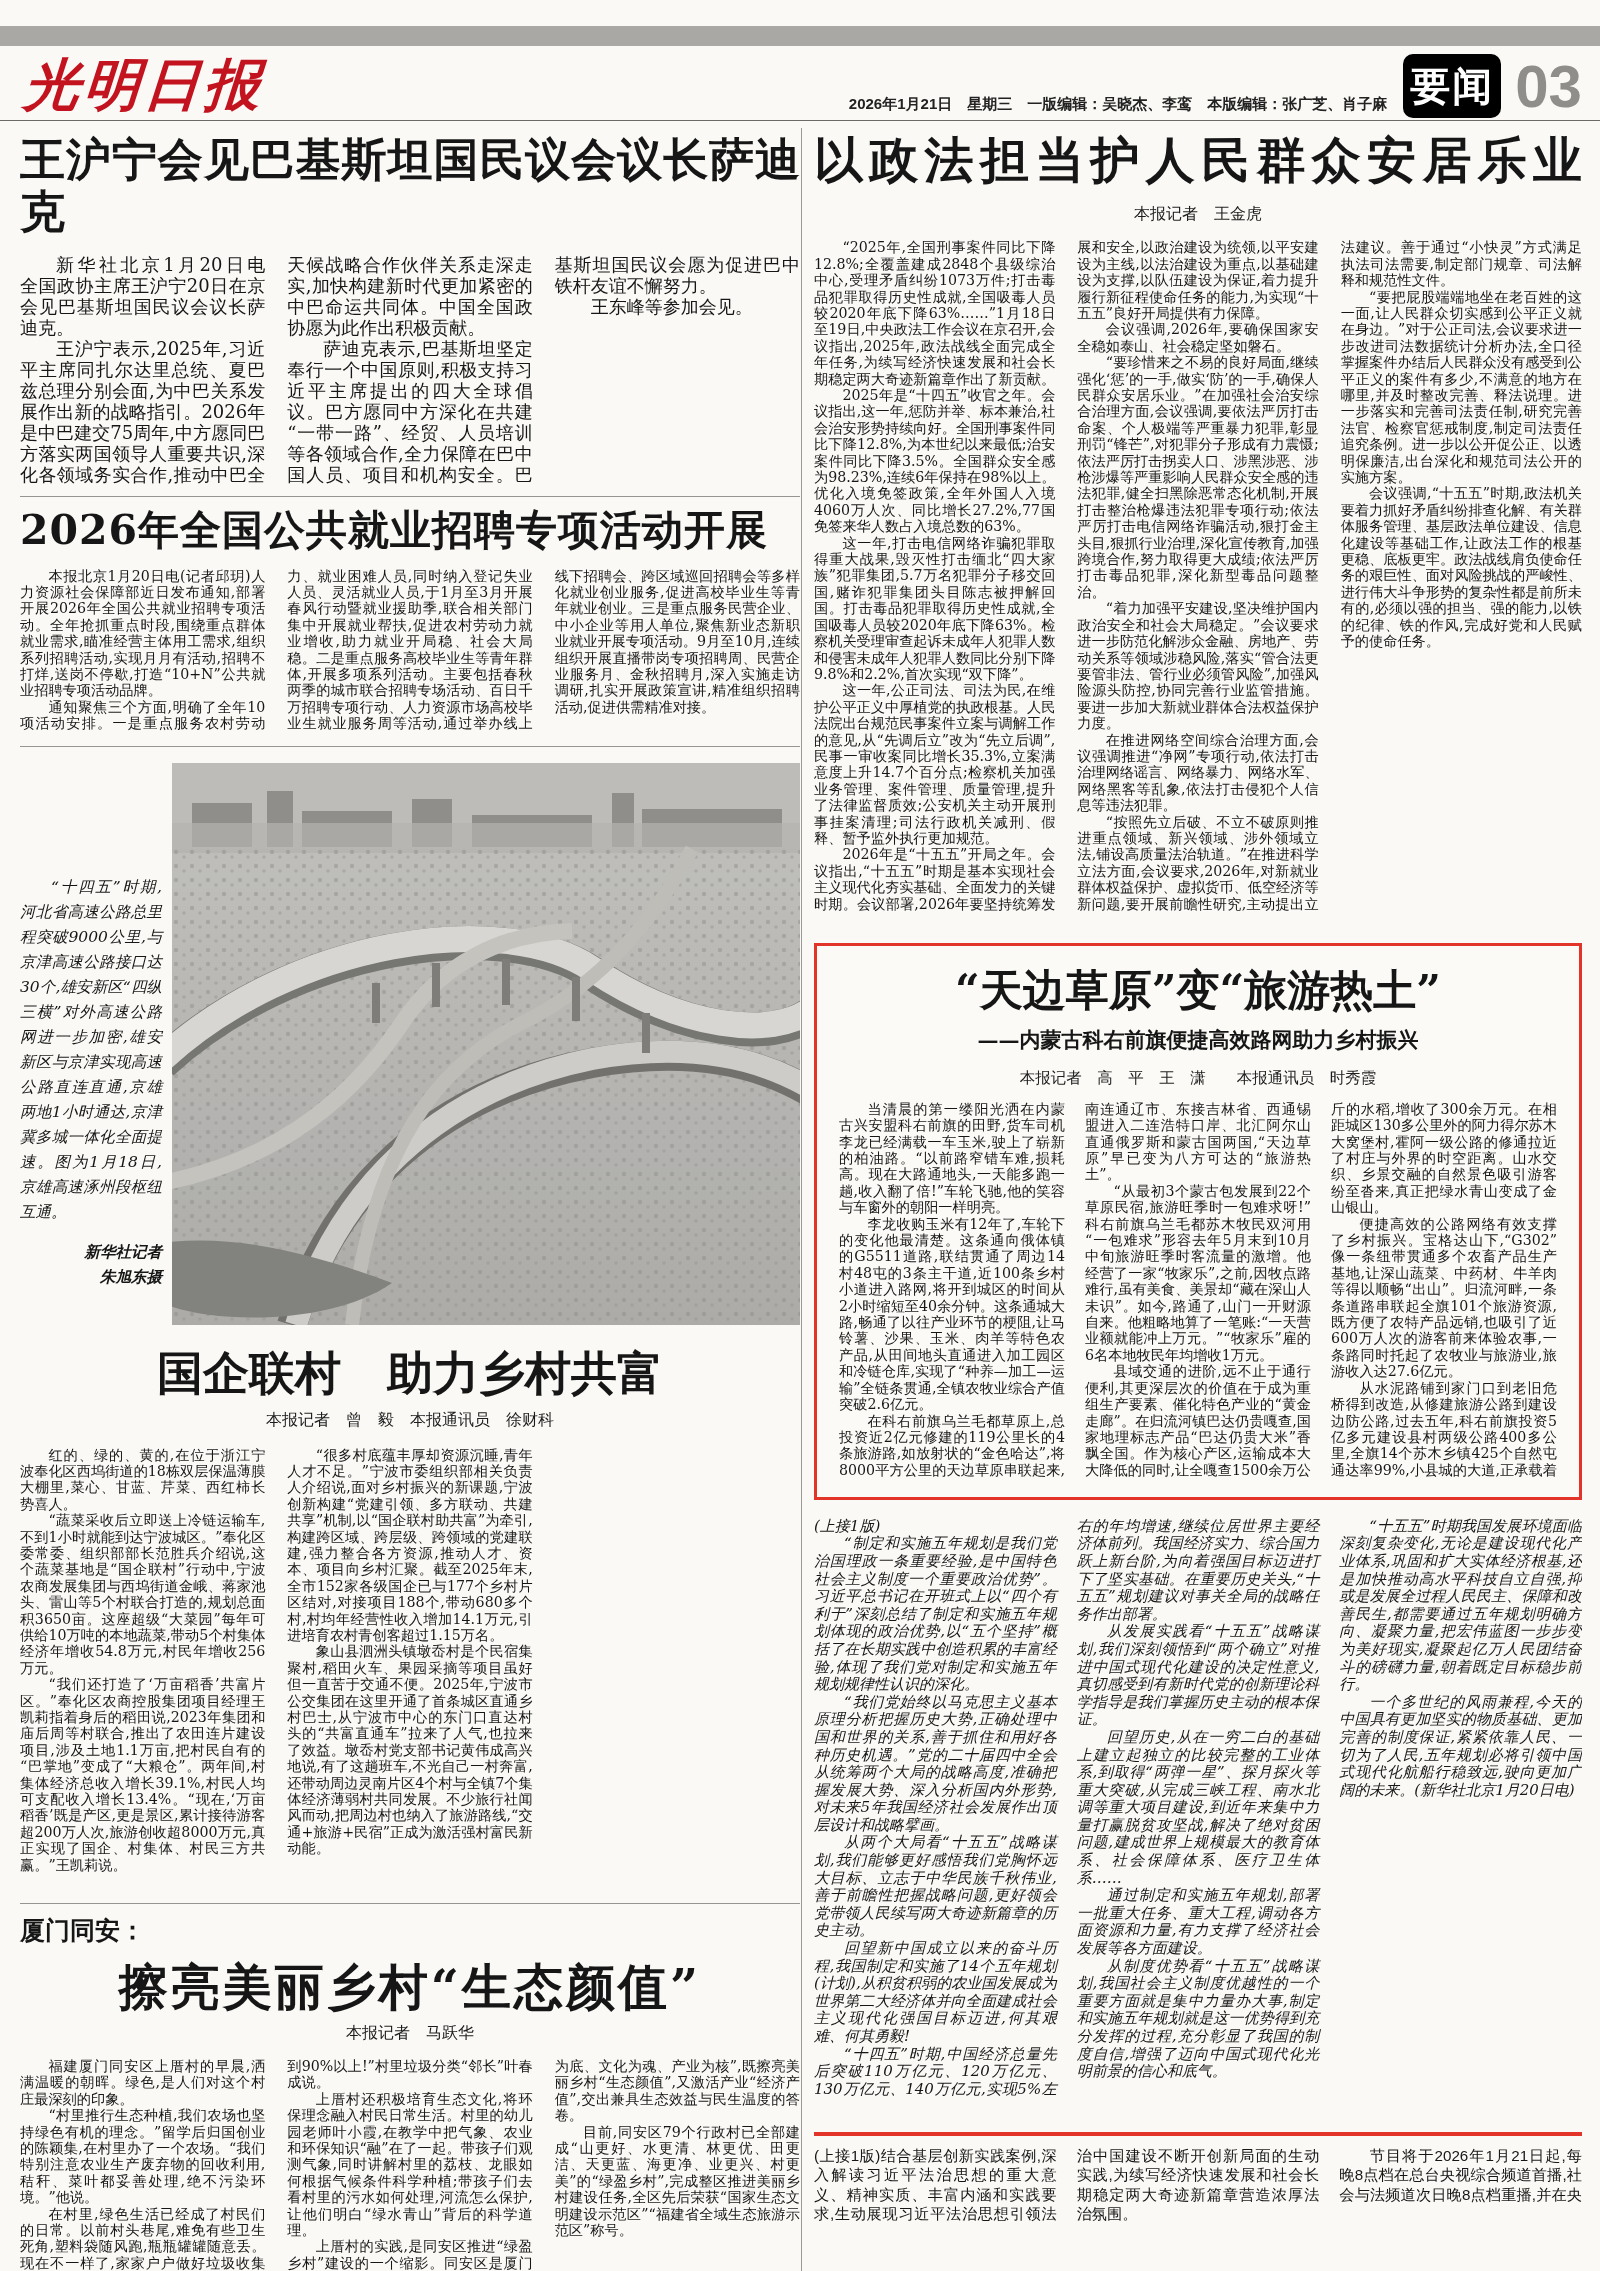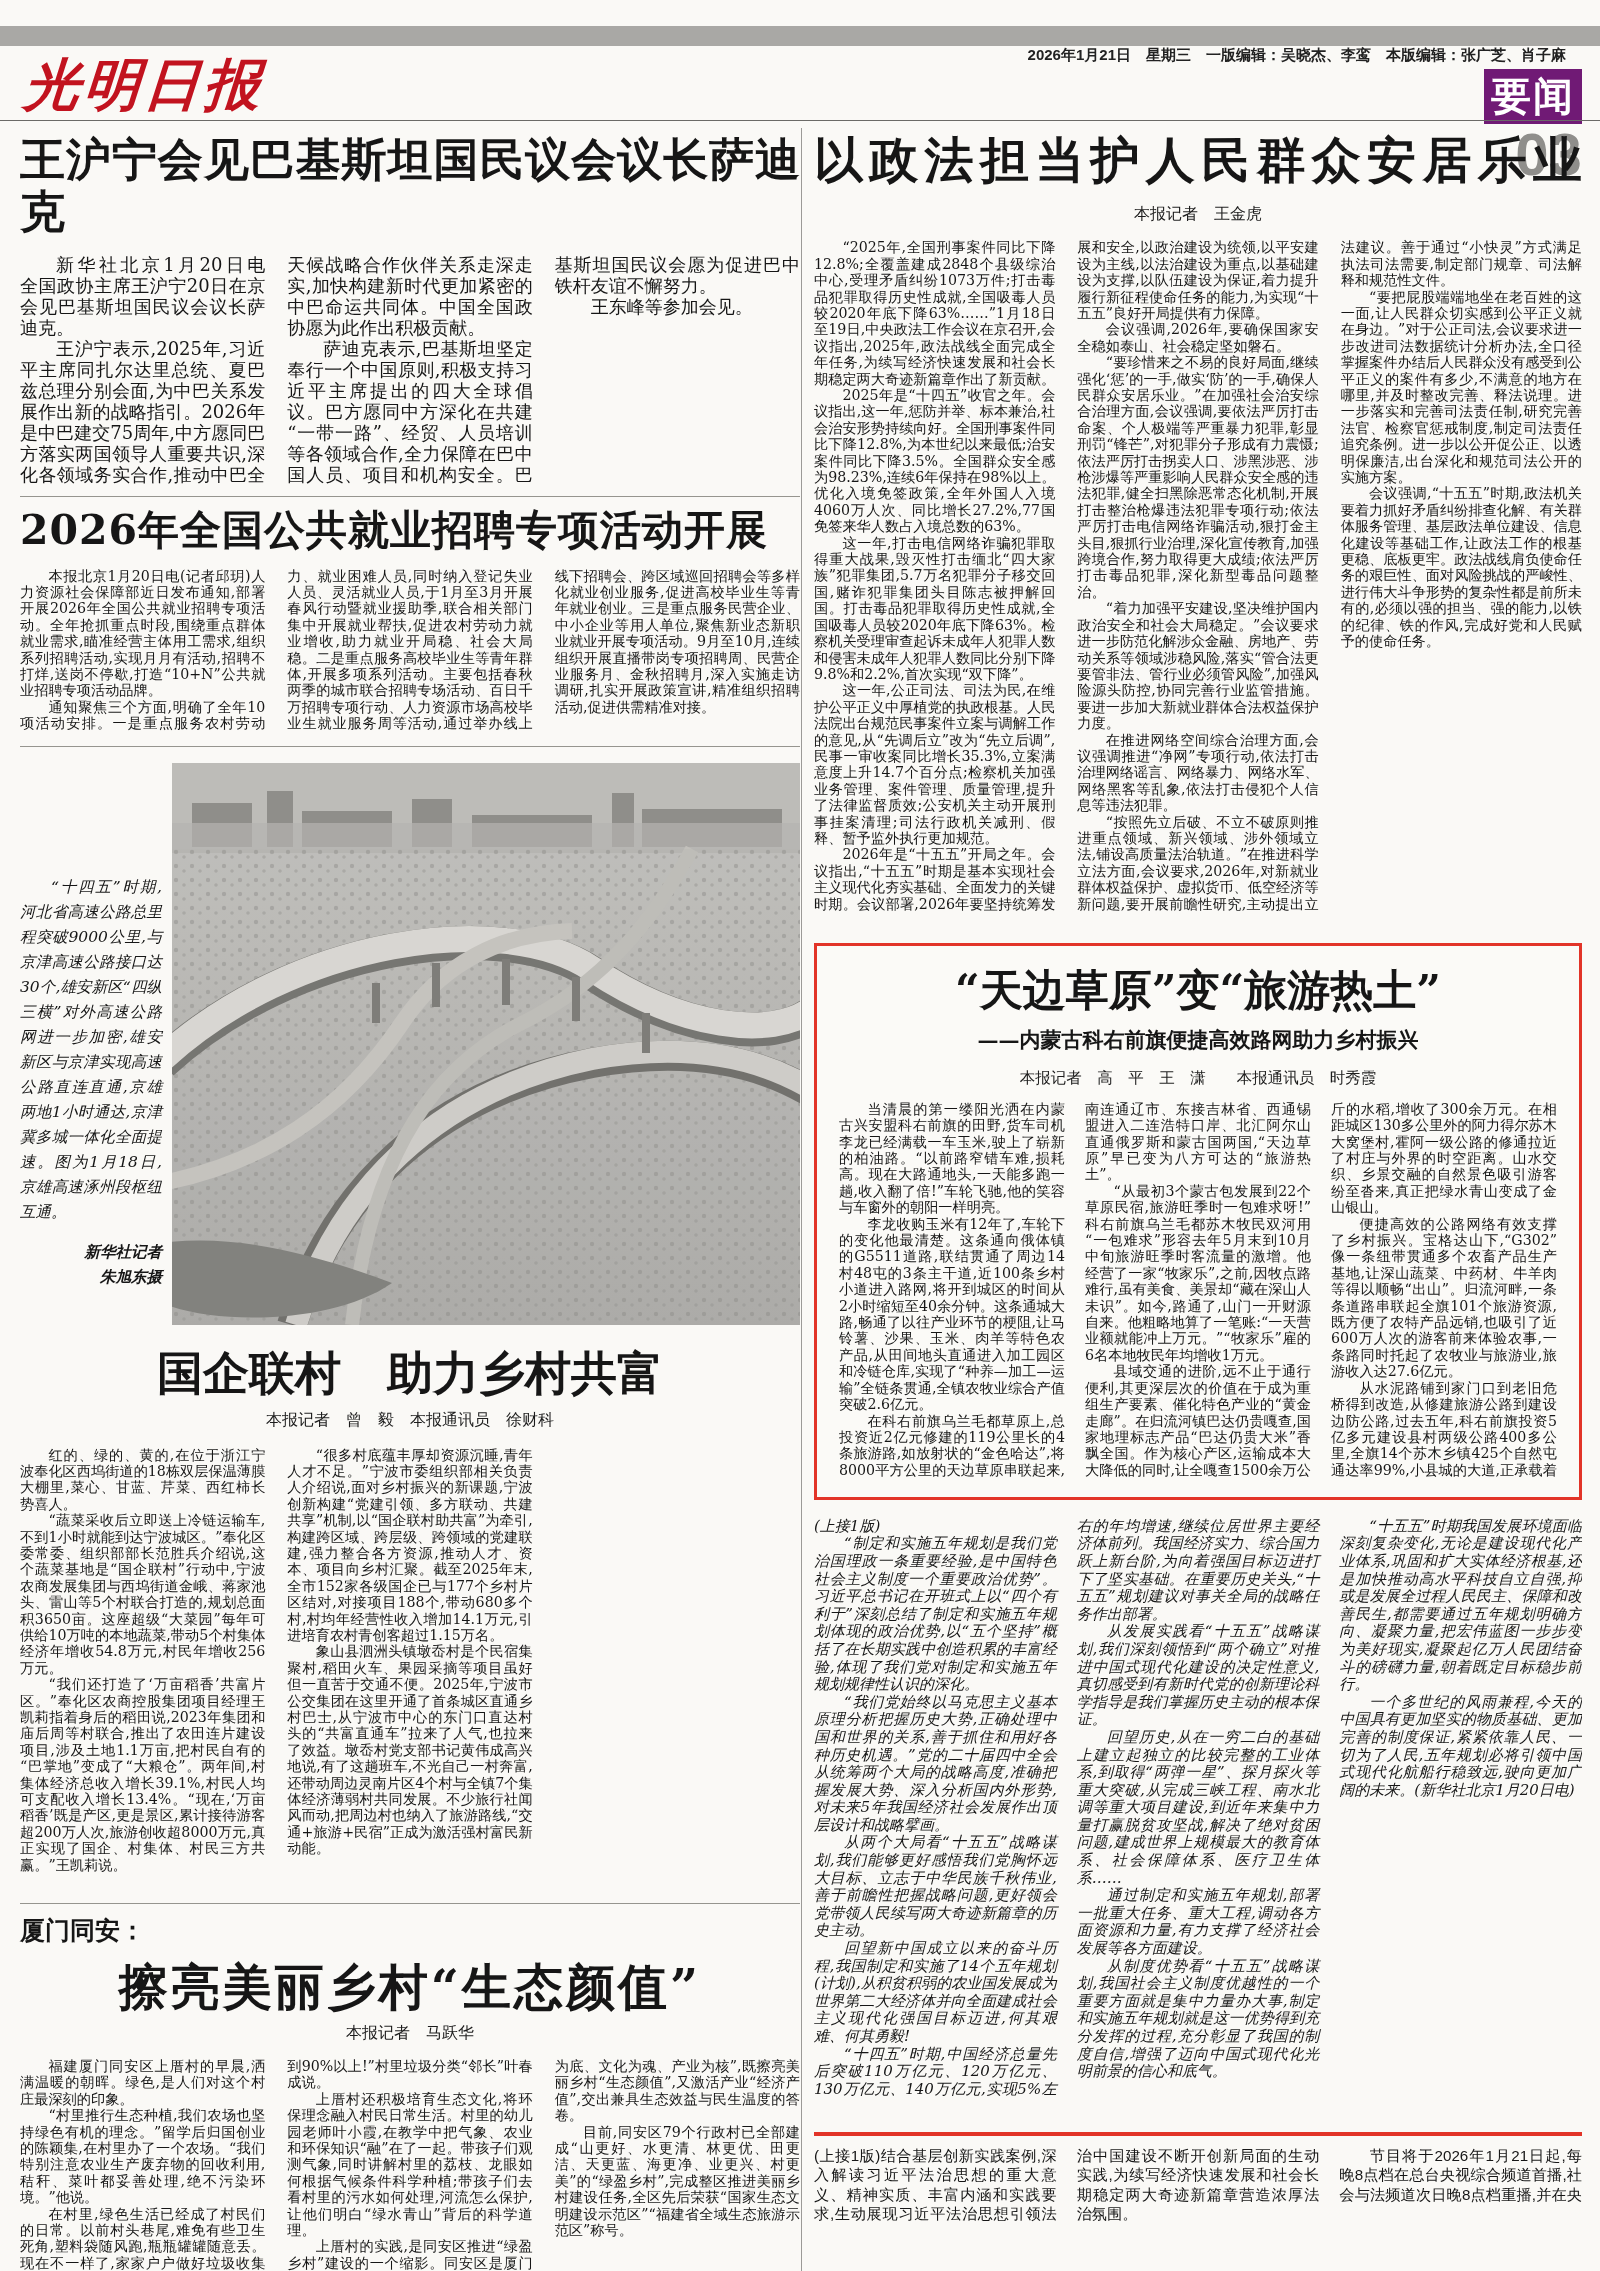--- a/index.html
+++ b/index.html
@@ -2,23 +2,23 @@
 <html lang="zh"><head>
 <meta charset="utf-8">
 <style>
   html,body{margin:0;padding:0;}
   body{background:#e8e7e3;font-family:"DejaVu Serif","Liberation Serif",serif;color:#161616;}
   .page{position:relative;width:1600px;height:2271px;margin:0 auto;background:#faf9f6;overflow:hidden;}
   .topstrip{position:absolute;left:0;top:26px;width:1600px;height:20px;background:#a9a8a5;}
   
   .masthead{position:absolute;left:0;top:46px;width:1600px;height:74px;}
   .brand{position:absolute;left:24px;top:2px;font-size:56px;font-weight:700;font-style:italic;color:#c2131f;letter-spacing:4px;transform:skewX(-4deg);font-family:"DejaVu Serif",serif;}
-  .head-right{position:absolute;right:18px;top:0;height:72px;display:flex;align-items:flex-end;flex-direction:column;}
+  .head-right{position:absolute;right:18px;top:0;height:72px;display:flex;align-items:flex-end;}
   .dateline{font-family:"Liberation Sans","DejaVu Sans",sans-serif;font-weight:700;font-size:15px;color:#222;margin-right:16px;padding-bottom:4px;white-space:nowrap;}
-  .section-box{width:98px;height:64px;background:#701a75;color:#fff;display:flex;align-items:center;justify-content:center;font-size:40px;font-weight:700;letter-spacing:2px;}
+  .section-box{width:98px;height:64px;background:#000000;color:#fff;display:flex;align-items:center;justify-content:center;font-size:40px;font-weight:700;letter-spacing:2px;border-radius:10px;}
   .pageno{font-family:"Liberation Sans","DejaVu Sans",sans-serif;font-weight:700;font-size:60px;color:#8f8e8b;line-height:62px;margin-left:14px;}
   .head-rule{position:absolute;left:0;top:120px;width:1600px;height:1px;background:#6b6a67;}
   
   .main{position:absolute;left:0;top:128px;width:1600px;}
   .vdiv{position:absolute;left:801px;top:128px;width:1px;height:2143px;background:#9b9a97;}
   .half-l{position:absolute;left:20px;top:0;width:780px;}
   .half-r{position:absolute;left:814px;top:0;width:768px;}
   .hrule{border:none;border-top:1px solid #96958f;margin:10px 0;}
   
   .hl-just{font-weight:700;text-align:justify;text-align-last:justify;line-height:1.15;}

